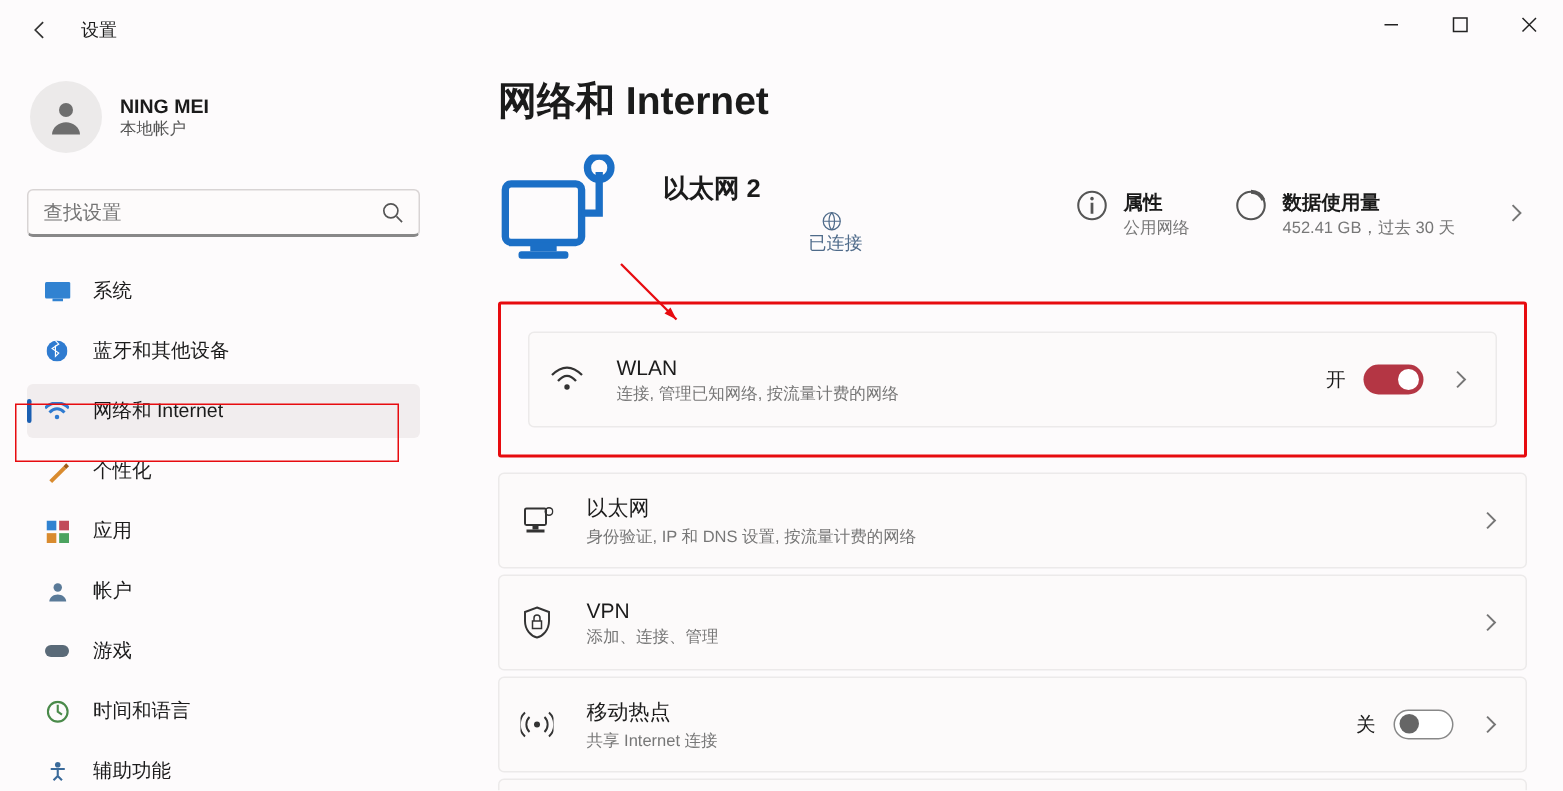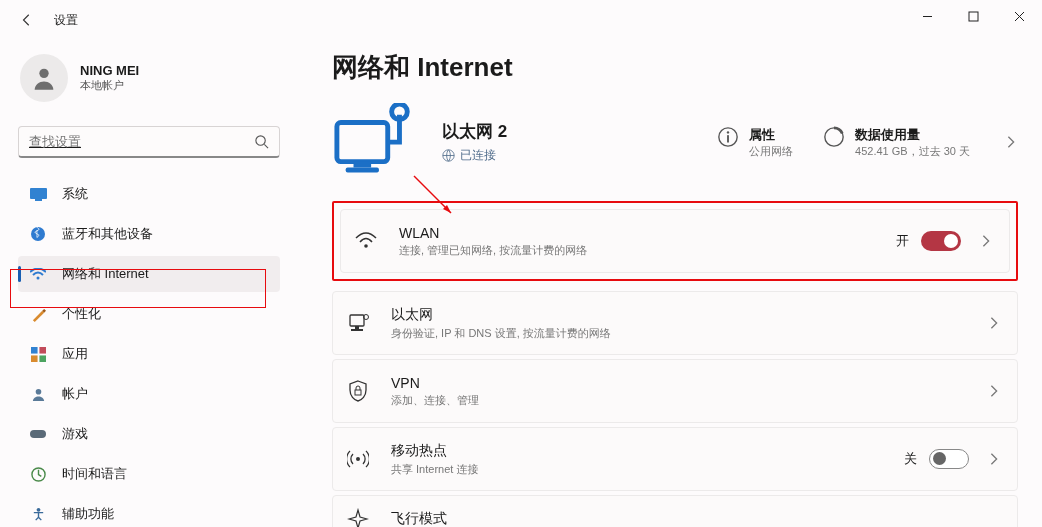--- a/index.html
+++ b/index.html
@@ -58,21 +58,20 @@
   .user-sub { font-size: 11px; color: #555; }
   .search-box {
     display: flex; align-items: center;
     border: 1px solid #d8d4d4;
     border-bottom: 2px solid #888;
     border-radius: 4px;
     height: 32px;
     padding: 0 10px;
     margin-bottom: 18px;
     background: #fdfbfb;
-    text-decoration: underline;
   }
   .search-box input {
     flex: 1; border: none; outline: none; background: transparent;
     font-size: 13px;
   }
   .nav-item {
     display: flex; align-items: center;
     height: 36px;
     padding-left: 10px;
     border-radius: 4px;
@@ -110,31 +109,31 @@
   .page-title {
     font-size: 26px; font-weight: 600; margin-bottom: 18px;
   }
   .status-card {
     display: flex; align-items: center;
     margin-bottom: 20px;
   }
   .net-illus { width: 88px; margin-right: 22px; }
   .status-main { flex: 0 0 auto; width: 230px; }
   .status-title { font-size: 17px; font-weight: 600; }
-  .status-sub { font-size: 12px; color: #4f6b8a; display: flex; align-items: center; margin-top: 4px;}
+  .status-sub { font-size: 12px; color: #4f6b8a; display: flex; align-items: center; margin-top: 4px; flex-direction: column;}
   .status-sub svg { margin-right: 5px; }
   .status-right { display: flex; align-items: center; margin-left: auto; }
   .status-col { display: flex; align-items: flex-start; margin-right: 30px; }
   .status-col .sc-icon { width: 22px; height: 22px; margin-right: 10px; color: #555; }
   .sc-label { font-size: 13px; font-weight: 600; }
   .sc-sub { font-size: 11px; color: #777; }
   .chev { width: 14px; color: #777; margin-left: 4px; cursor:pointer;}
   .highlight-box {
     border: 2px solid #e70b0f;
-    padding: 6px;
+    padding: 18px;
     border-radius: 2px;
     margin-bottom: 10px;
     position: relative;
   }
   .arrow-annot {
     position: absolute;
     left: 75px; top: -32px;
     width: 50px; height: 50px;
     pointer-events: none;
   }

